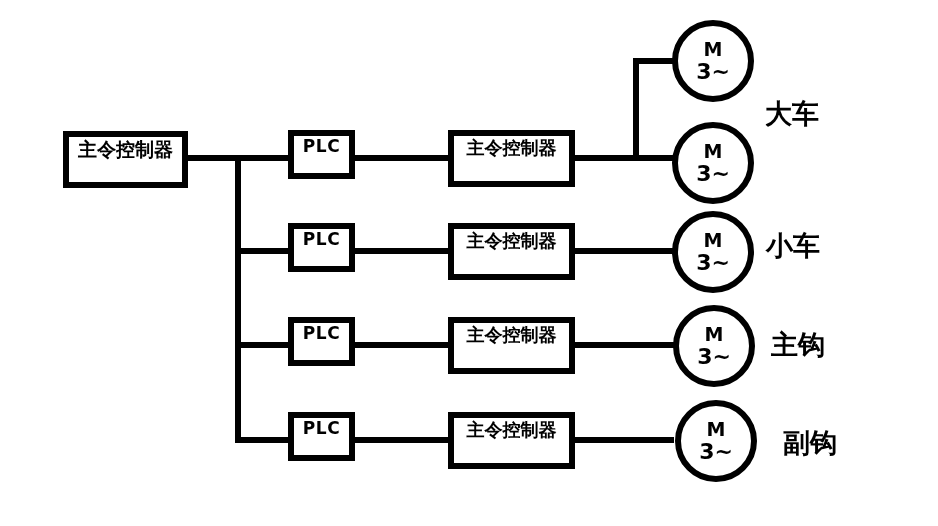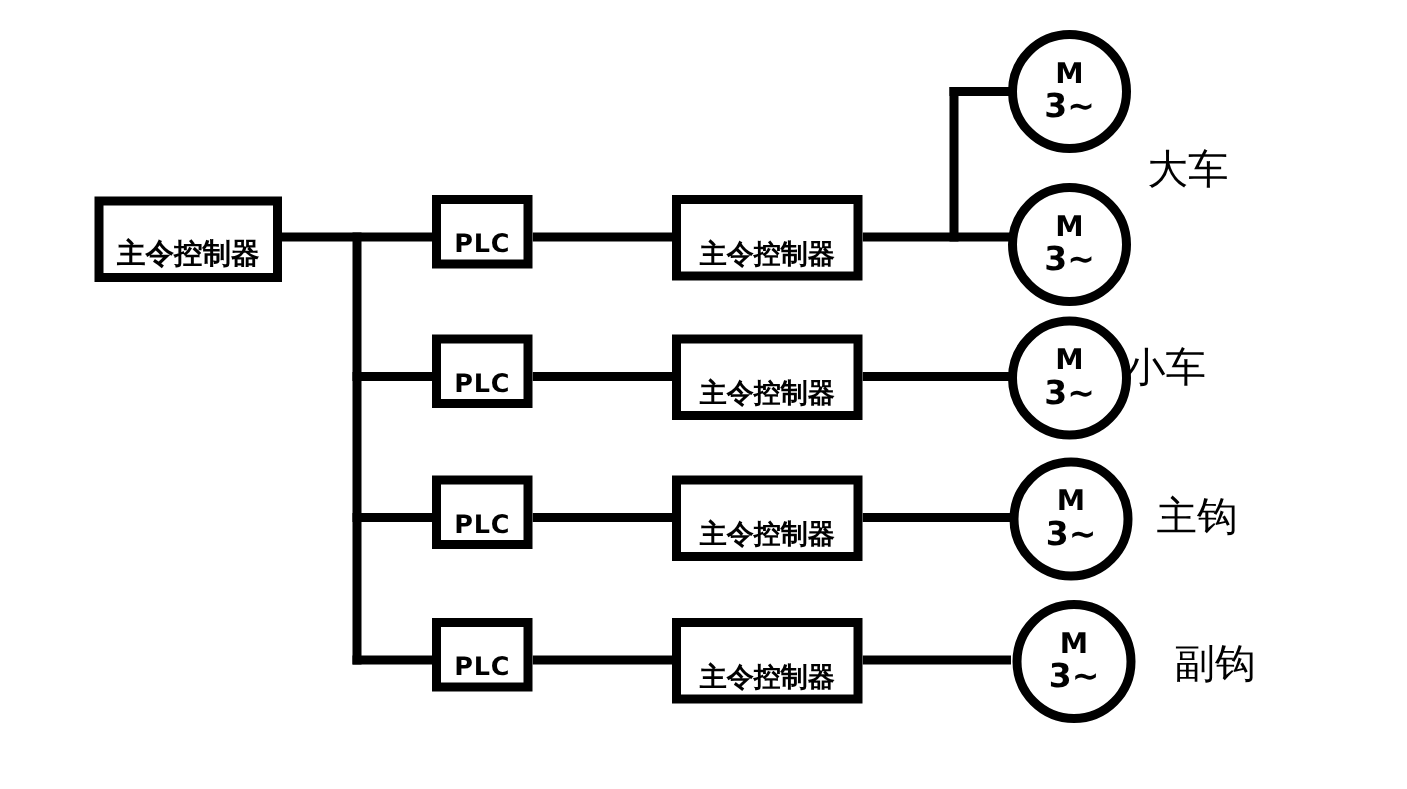--- a/index.html
+++ b/index.html
@@ -9,21 +9,21 @@
     background:#ffffff;
     font-family:"DejaVu Sans","Liberation Sans",sans-serif;
     color:#000000;
     overflow:hidden;
   }
   .box{
     position:absolute;
     border:6px solid #000000;
     background:#ffffff;
     box-sizing:border-box;
-    display:flex;align-items:flex-end;justify-content:center;
+    display:flex;align-items:flex-start;justify-content:center;
     font-weight:bold;
     white-space:nowrap;
   }
   .master-box{left:63px;top:131px;width:125px;height:57px;font-size:19px;}
   .plc-box{left:288px;width:67px;height:49px;font-size:17px;letter-spacing:0.5px;}
   .ctrl-box{left:448px;width:127px;height:57px;font-size:18px;}
   .hline,.vline{position:absolute;background:#000000;}
   .hline{height:6px;}
   .vline{width:6px;}
   .motor{
@@ -33,21 +33,21 @@
     border-radius:50%;
     box-sizing:border-box;
     background:#ffffff;
     display:flex;flex-direction:column;align-items:center;justify-content:center;
     line-height:1;
   }
   .motor .m-sym{font-weight:bold;font-size:19px;}
   .motor .m-phase{font-weight:bold;font-size:22px;margin-top:2px;}
   .group-label{
     position:absolute;
-    font-weight:normal;
+    font-weight:bold;
     font-size:27px;
     line-height:28px;
     white-space:nowrap;
   }
 </style>
 </head>
 <body>
 
 <div class="canvas">
 
@@ -92,21 +92,21 @@
   <div class="box plc-box" style="top:223px;">
     <span>PLC</span>
   </div>
   <div class="box ctrl-box" style="top:223px;">
     <span>主令控制器</span>
   </div>
   <div class="motor" style="left:672px;top:211px;">
     <span class="m-sym">M</span>
     <span class="m-phase">3~</span>
   </div>
-  <div class="group-label" style="left:750px;top:232px;">小车</div>
+  <div class="group-label" style="left:766px;top:232px;">小车</div>
 
   <div class="box plc-box" style="top:317px;">
     <span>PLC</span>
   </div>
   <div class="box ctrl-box" style="top:317px;">
     <span>主令控制器</span>
   </div>
   <div class="motor" style="left:673px;top:305px;">
     <span class="m-sym">M</span>
     <span class="m-phase">3~</span>

